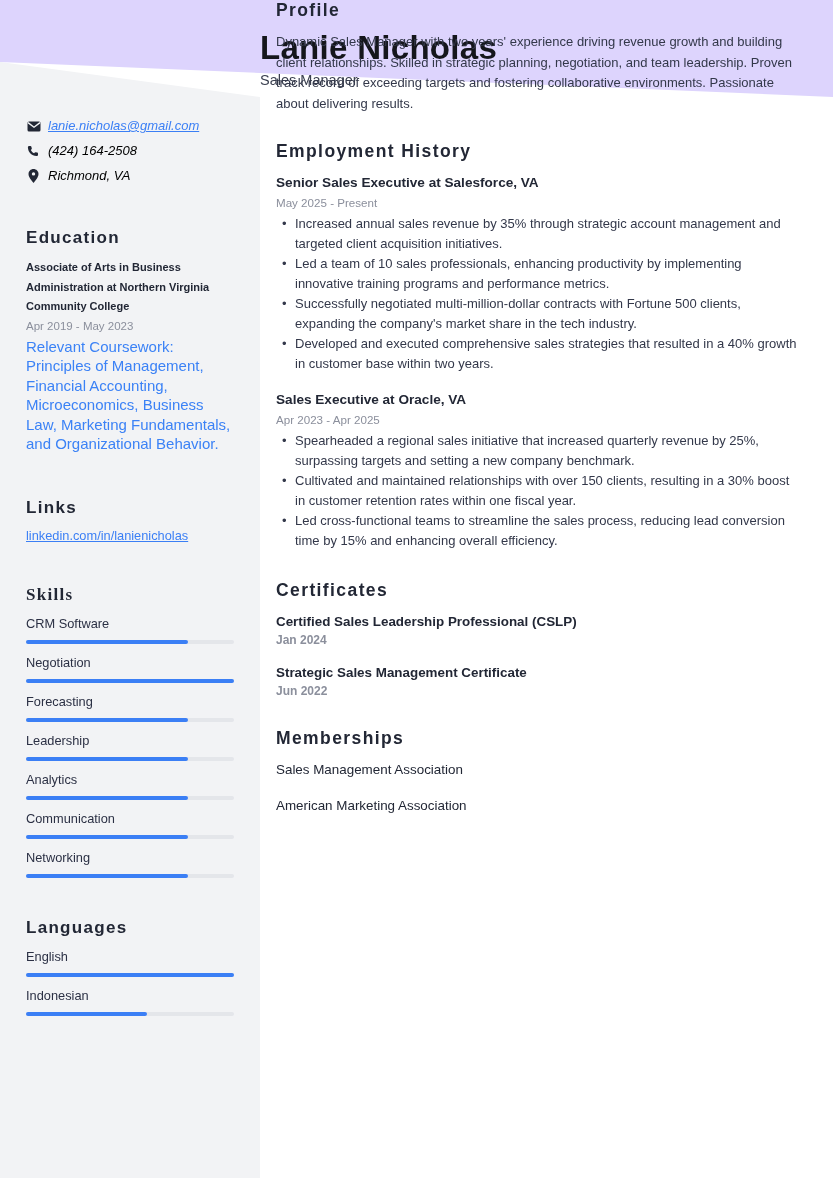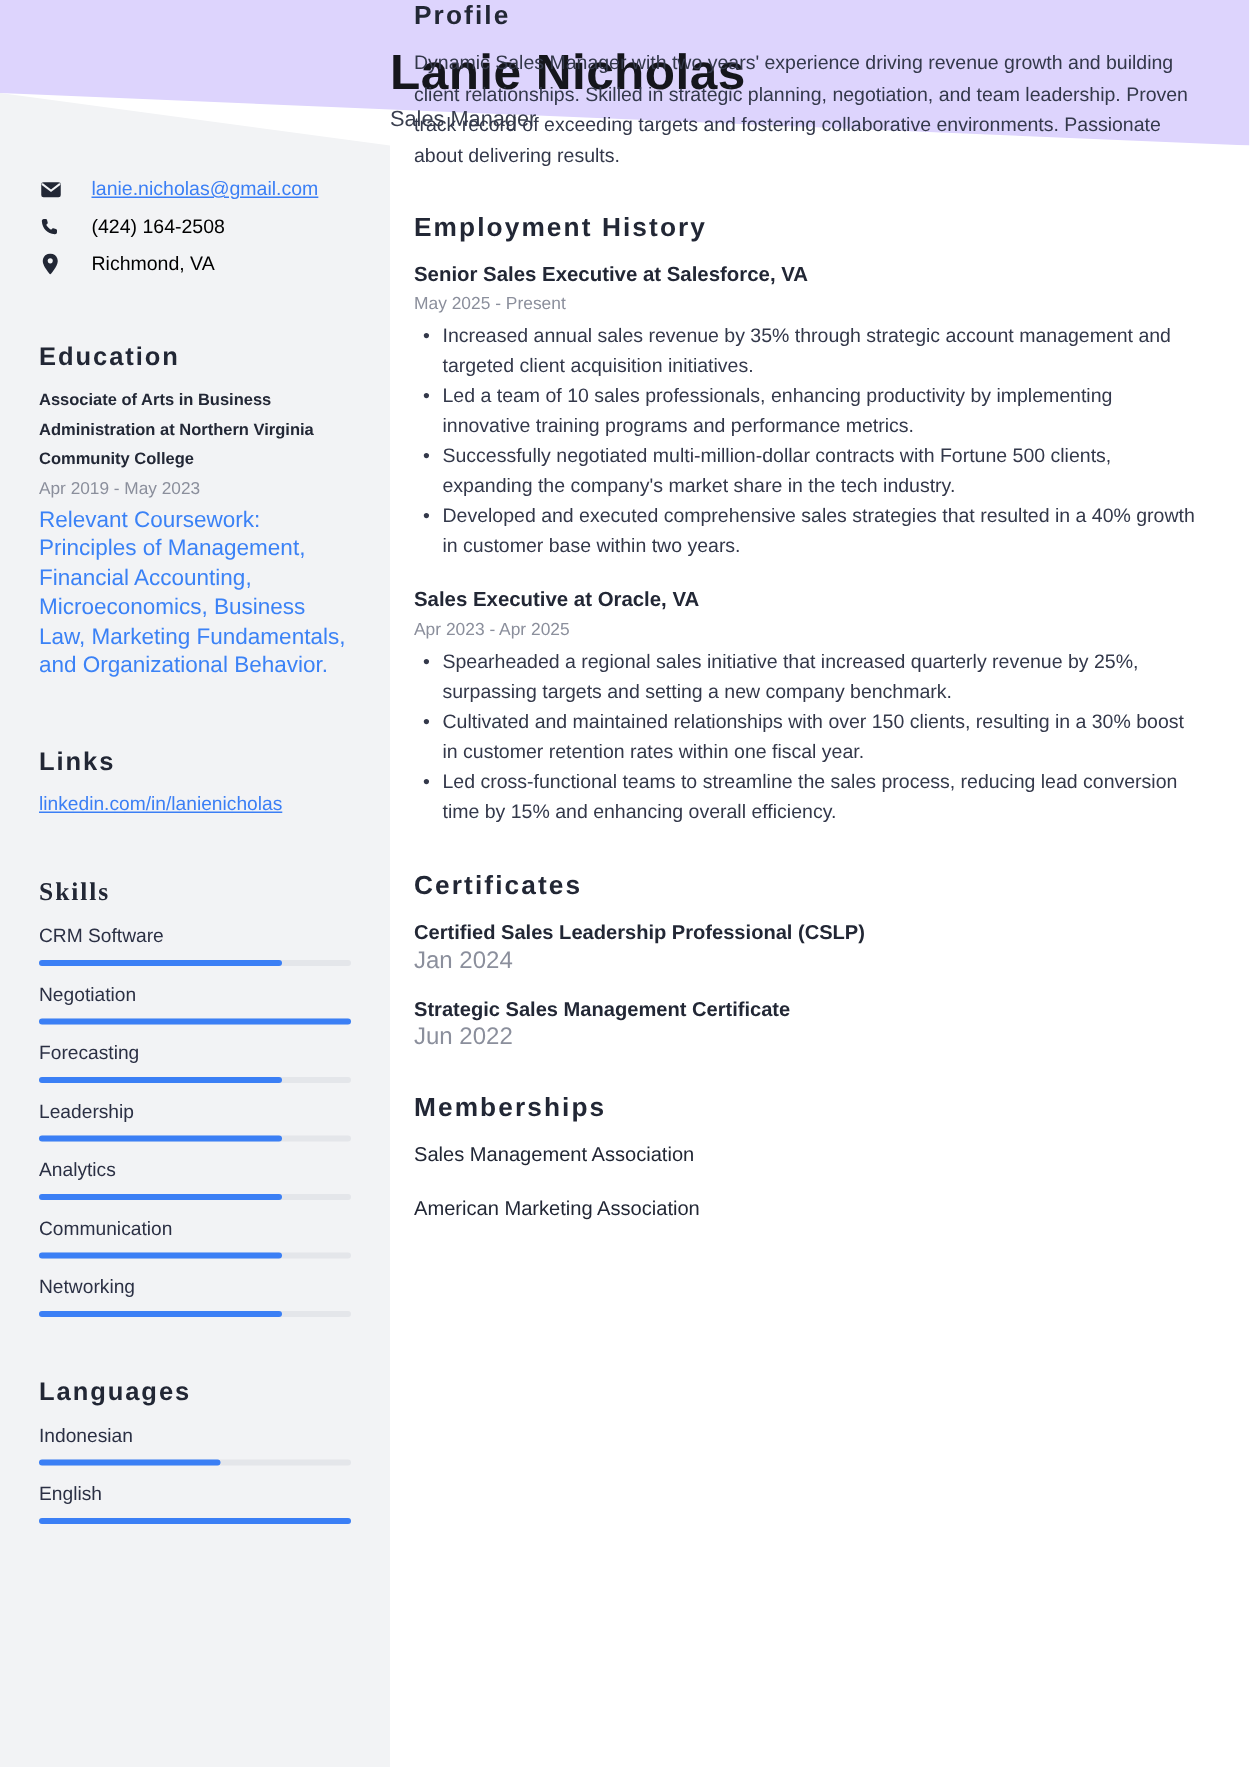--- a/index.html
+++ b/index.html
@@ -70,23 +70,24 @@
     left: 0;
     width: 260px;
     padding: 0 26px 0 26px;
     box-sizing: border-box;
     z-index: 4;
   }
 
   .contact-row {
     display: flex;
     align-items: center;
-    gap: 20px;
+    gap: 7px;
     margin-bottom: 9px;
     line-height: 16px;
+    font-style: italic;
   }
   .contact-icon {
     width: 15px;
     height: 15px;
     flex: 0 0 15px;
     display: flex;
     align-items: center;
     justify-content: center;
   }
   .contact-icon svg { display: block; }
@@ -218,24 +219,25 @@
   }
   .cert-item { margin-bottom: 14px; }
   .cert-name {
     font-size: 13.4px;
     font-weight: bold;
     color: #222735;
     line-height: 19px;
     margin: 0;
   }
   .cert-date {
-    font-size: 16px;
+    font-size: 12px;
     color: #8b8f9c;
     line-height: 17px;
     margin: 1px 0 0 0;
+    font-weight: bold;
   }
   .mem-item {
     font-size: 13.4px;
     font-weight: normal;
     color: #222735;
     line-height: 19px;
     margin: 0 0 17px 0;
   }
   .sec-certs { margin-top: 30px; }
   .sec-mems { margin-top: 28px; }
@@ -335,29 +337,29 @@
       <div class="bar-label">Networking</div>
       <div class="bar-track">
           <div class="bar-fill" style="width: 78%;"></div>
         </div>
     </div>
   </div>
 
   <div class="side-heading sp-lang">Languages</div>
   <div>
     <div class="bar-item">
+      <div class="bar-label">English</div>
+      <div class="bar-track">
+          <div class="bar-fill" style="width: 100%;"></div>
+        </div>
+    </div>
+    <div class="bar-item">
       <div class="bar-label">Indonesian</div>
       <div class="bar-track">
           <div class="bar-fill" style="width: 58%;"></div>
-        </div>
-    </div>
-    <div class="bar-item">
-      <div class="bar-label">English</div>
-      <div class="bar-track">
-          <div class="bar-fill" style="width: 100%;"></div>
         </div>
     </div>
   </div>
 
 </div>
 
 <div id="main">
 
   <div class="section">
     <div class="main-heading">Profile</div>

